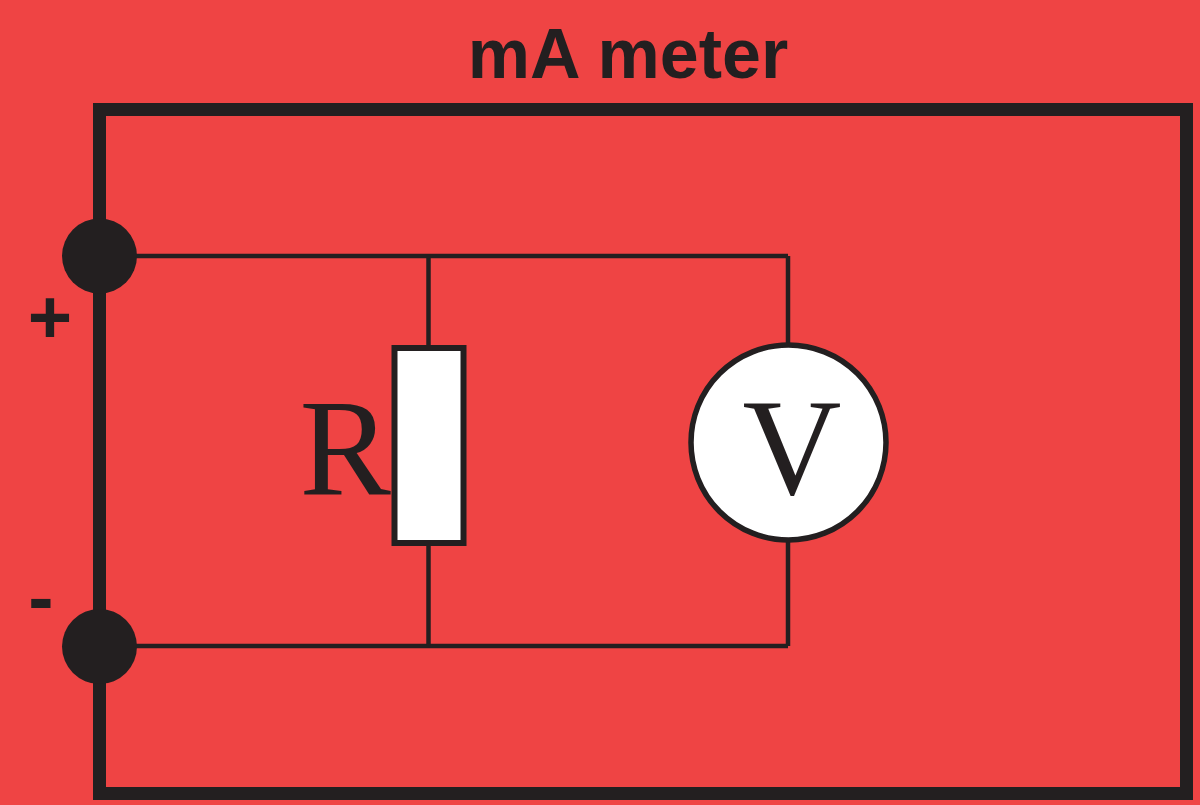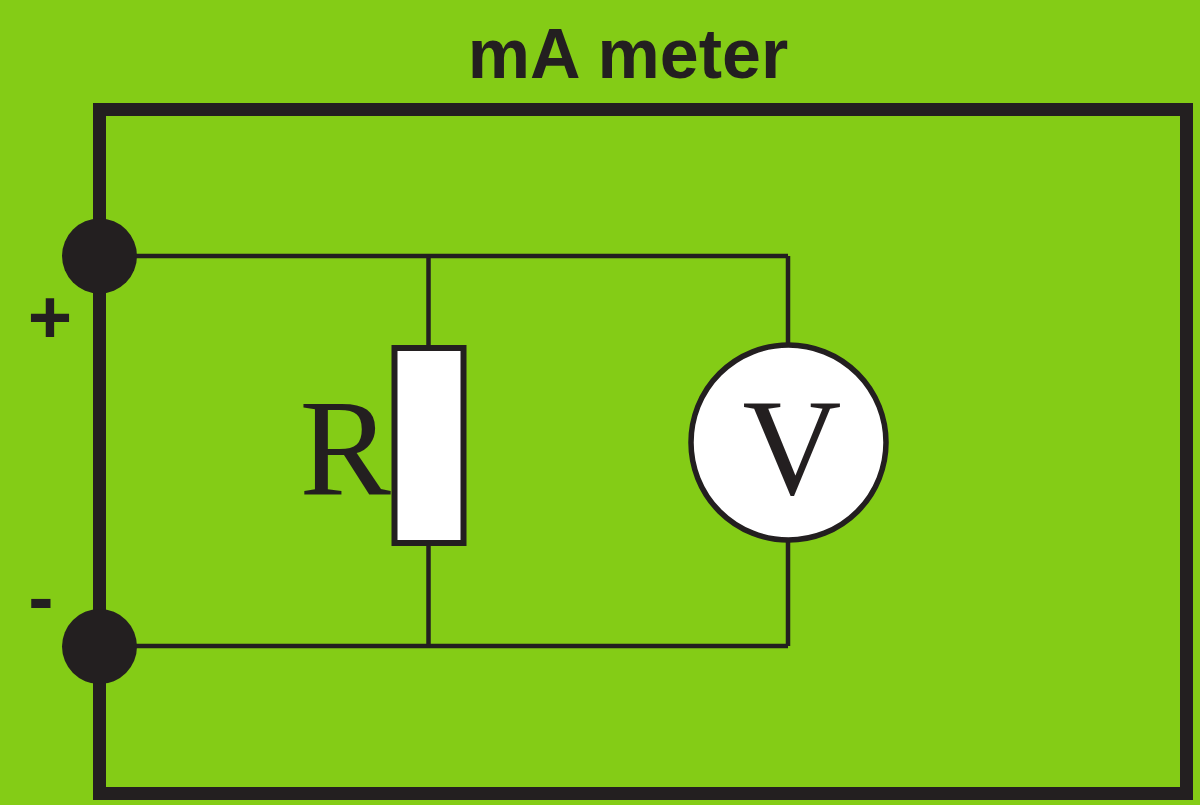--- a/index.html
+++ b/index.html
@@ -7,21 +7,21 @@
     padding: 0;
     background: #ffffff;
     width: 1200px;
     height: 805px;
     overflow: hidden;
   }
   #stage {
     position: relative;
     width: 1200px;
     height: 805px;
-    background: #84cc16;
+    background: #ef4444;
   }
   svg { display: block; }
 
   .ink-stroke-thick {
     stroke: #231f20;
     stroke-width: 13;
     fill: none;
   }
   .ink-stroke-wire {
     stroke: #231f20;

